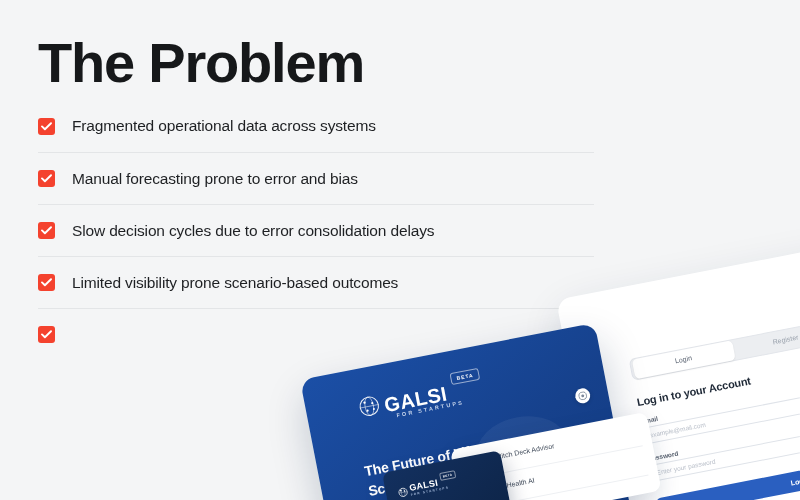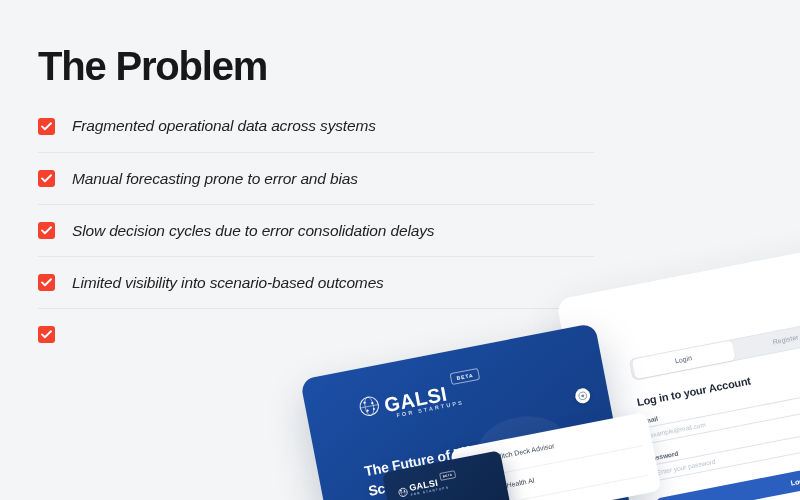--- a/index.html
+++ b/index.html
@@ -7,26 +7,26 @@
     width:800px; height:500px;
     overflow:hidden;
     background:#f4f5f6;
     font-family:"Liberation Sans", sans-serif;
   }
   #stage { position:relative; width:800px; height:500px; overflow:hidden; background:#f4f5f6; }
 
   
   #page-title {
     position:absolute; left:38px; top:32px;
-    font-size:40px; font-weight:800; letter-spacing:-1.2px;
-    color:#16181a; line-height:1.1; white-space:nowrap;margin-top:12px;
-  }
-
-  
-  #problem-list { position:absolute; left:38px; top:100px; width:556px;font-style:italic; }
+    font-size:56px; font-weight:800; letter-spacing:-1.2px;
+    color:#16181a; line-height:1.1; white-space:nowrap;
+  }
+
+  
+  #problem-list { position:absolute; left:38px; top:100px; width:556px; }
   .problem-row {
     position:relative; display:flex; align-items:center;
     height:52px; gap:17px;
   }
   .problem-row + .problem-row { border-top:1px solid #e3e5e7; }
   .checkbox {
     flex:0 0 auto; width:17px; height:17px; border-radius:3px;
     background:#f4422e; position:relative;
   }
   .checkbox svg { position:absolute; left:3px; top:4px; }
@@ -202,21 +202,21 @@
       </span>
       <span class="problem-label">Slow decision cycles due to error consolidation delays</span>
     </div>
 
     <div class="problem-row">
       <span class="checkbox">
         <svg width="11" height="9" viewBox="0 0 11 9">
             <path d="M1 4.4 L3.9 7.2 L10 1.2" stroke="#fff" stroke-width="1.9" fill="none" stroke-linecap="round" stroke-linejoin="round"></path>
           </svg>
       </span>
-      <span class="problem-label">Limited visibility into scenario-based outcomes</span>
+      <span class="problem-label">Limited visibility prone scenario-based outcomes</span>
     </div>
 
     <div class="problem-row">
       <span class="checkbox">
         <svg width="11" height="9" viewBox="0 0 11 9">
             <path d="M1 4.4 L3.9 7.2 L10 1.2" stroke="#fff" stroke-width="1.9" fill="none" stroke-linecap="round" stroke-linejoin="round"></path>
           </svg>
       </span>
     </div>
 

